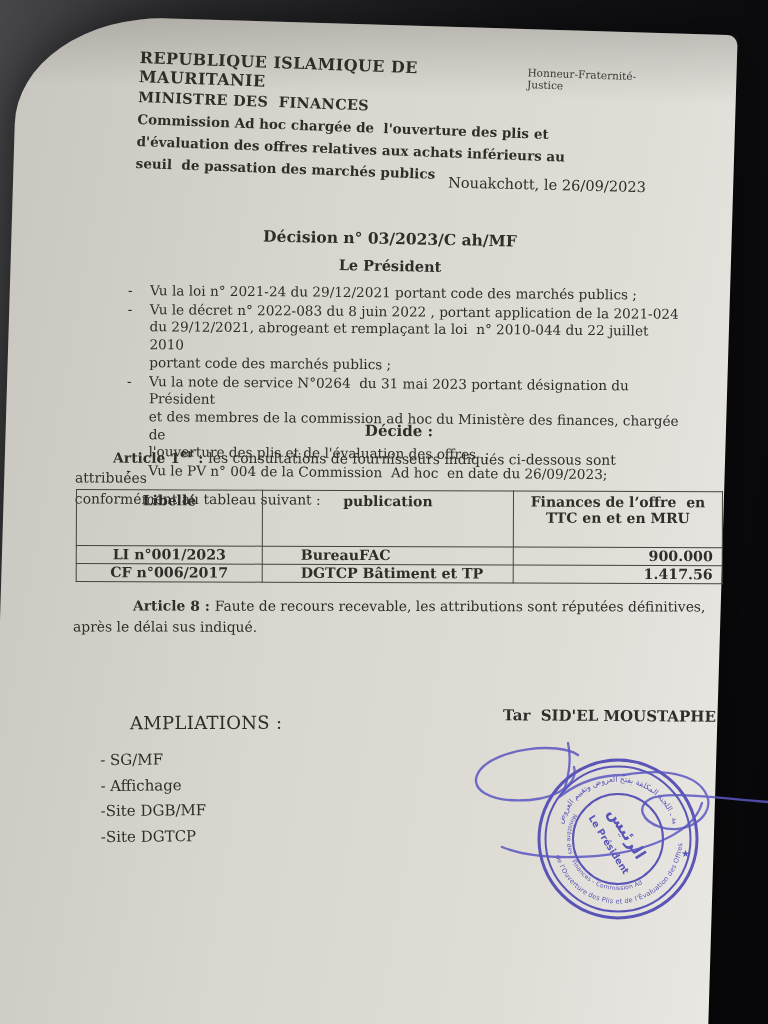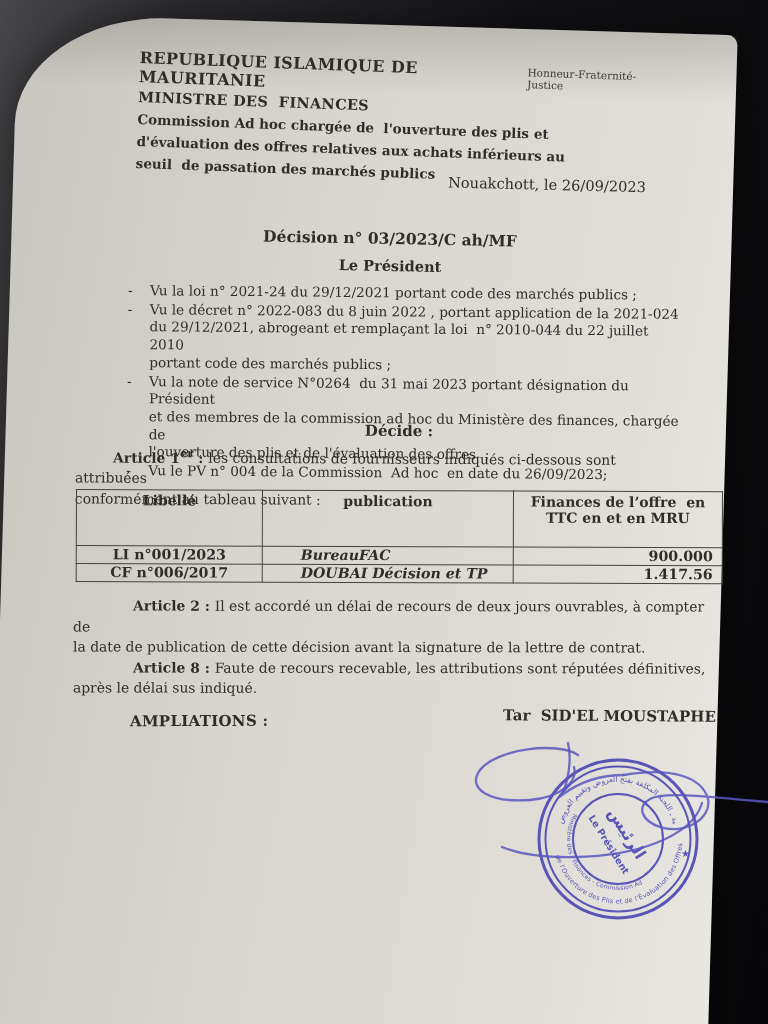--- a/index.html
+++ b/index.html
@@ -58,24 +58,24 @@
   .a23 p{text-indent:60px;}
   .article b{font-weight:700;}
   
   .tablewrap{left:76px;top:489px;width:648px;transform:rotate(.2deg);transform-origin:left top;}
   table{border-collapse:collapse;width:646px;table-layout:fixed;}
   th,td{border:1.3px solid var(--table_line);font-weight:700;overflow:hidden;}
   th{font-size:14px;line-height:16px;vertical-align:top;padding:2px 4px 21px 4px;text-align:center;}
   td{font-size:14.2px;line-height:15px;padding:1px 4px;}
   col.c1{width:186px;}col.c2{width:251px;}col.c3{width:209px;}
   td.c-center{text-align:center;border-radius:7px;}
-  td.c-left{text-align:left;padding-left:38px;font-style:italic;}
+  td.c-left{text-align:left;padding-left:38px;}
   td.c-right{text-align:right;padding-right:9px;margin-left:28px;}
   
-  .amp-title{left:130px;top:712px;font-size:15px;font-weight:700;letter-spacing:.3px;
+  .amp-title{left:130px;top:712px;font-size:18px;font-weight:400;letter-spacing:.3px;
     transform:rotate(-.2deg);}
   .amp-list{left:100px;top:748px;font-size:15px;line-height:25.5px;transform:rotate(-.5deg);
     transform-origin:left top;}
   
   .sig-name{left:503px;top:707px;font-size:15px;font-weight:700;transform:rotate(.4deg);}
   .stamp{left:533px;top:754px;width:170px;height:170px;opacity:.88;}
   .stamp text{fill:var(--stamp_blue);font-family:"DejaVu Sans","Liberation Sans",sans-serif;}
   .stamp circle{fill:none;stroke:var(--stamp_blue);}
   .signature-svg{left:440px;top:715px;width:328px;height:190px;}
   .signature-svg path{fill:none;stroke:var(--signature_blue);stroke-width:2.3px;
@@ -150,35 +150,39 @@
         </tr>
       </thead>
       <tbody>
         <tr>
           <td class="c-center t">LI n°001/2023</td>
           <td class="c-left t">BureauFAC</td>
           <td class="c-right t">900.000</td>
         </tr>
         <tr>
           <td class="c-center t">CF n°006/2017</td>
-          <td class="c-left t">DOUBAI Décision et TP</td>
+          <td class="c-left t">DGTCP Bâtiment et TP</td>
           <td class="c-right t">1.417.56</td>
         </tr>
       </tbody>
     </table>
   </div>
 
   <div class="blk article a23">
-    <p><b class="t">Article 2 : </b><span class="t">Il est accordé un délai de recours de deux jours ouvrables, à compter de
-la date de publication de cette décision avant la signature de la lettre de contrat.</span></p>
     <p><b class="t">Article 8 : </b><span class="t">Faute de recours recevable, les attributions sont réputées définitives,
 après le délai sus indiqué.</span></p>
   </div>
 
   <div class="blk amp-title t">AMPLIATIONS :</div>
+  <div class="blk amp-list">
+    <div class="t">- SG/MF</div>
+    <div class="t">- Affichage</div>
+    <div class="t">-Site DGB/MF</div>
+    <div class="t">-Site DGTCP</div>
+  </div>
 
   <div class="blk sig-name t">Tar  SID'EL MOUSTAPHE</div>
 
   <svg class="blk stamp" viewBox="0 0 170 170">
     <defs>
       <path id="arcFrIn" d="M40.8,59.5 A51,51 0 0 0 110.5,129.2"></path>
       <path id="arcFrOut" d="M22.7,101.7 A64.5,64.5 0 0 0 149.5,85"></path>
       <path id="arcAr" d="M29.5,70.1 A57.5,57.5 0 0 1 140.5,70.1"></path>
     </defs>
     <circle cx="85" cy="85" r="79" stroke-width="3"></circle>

